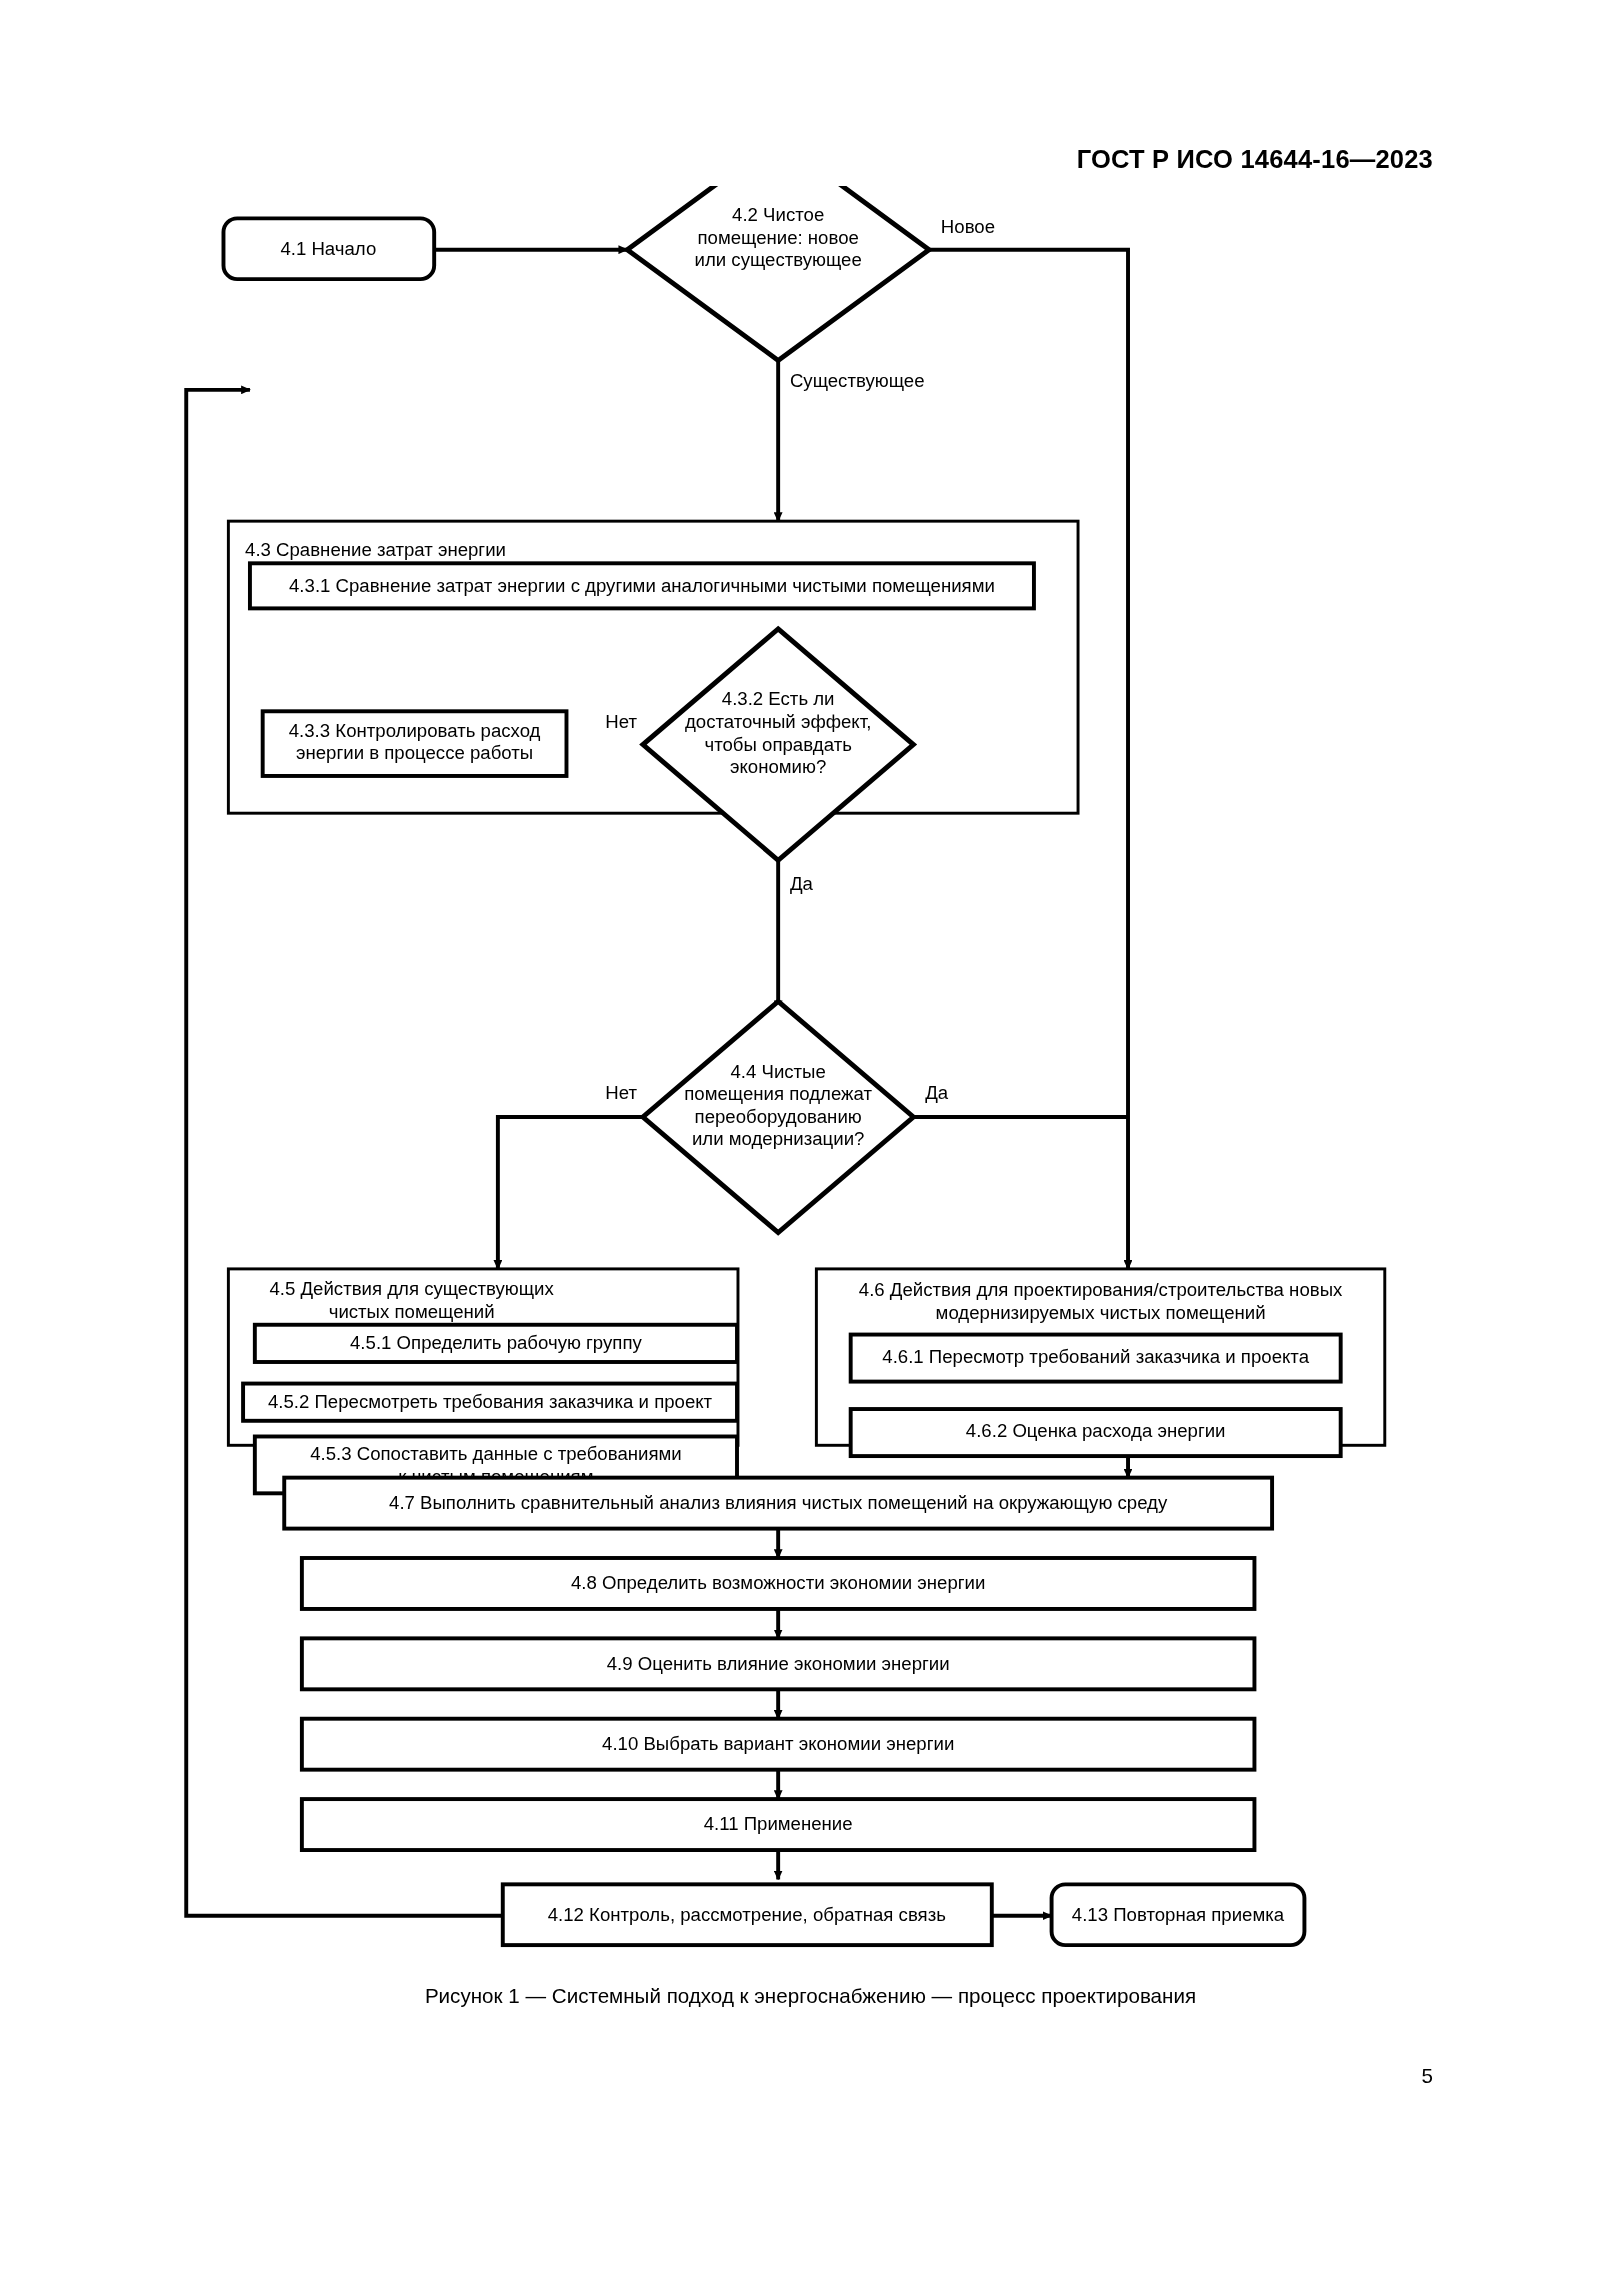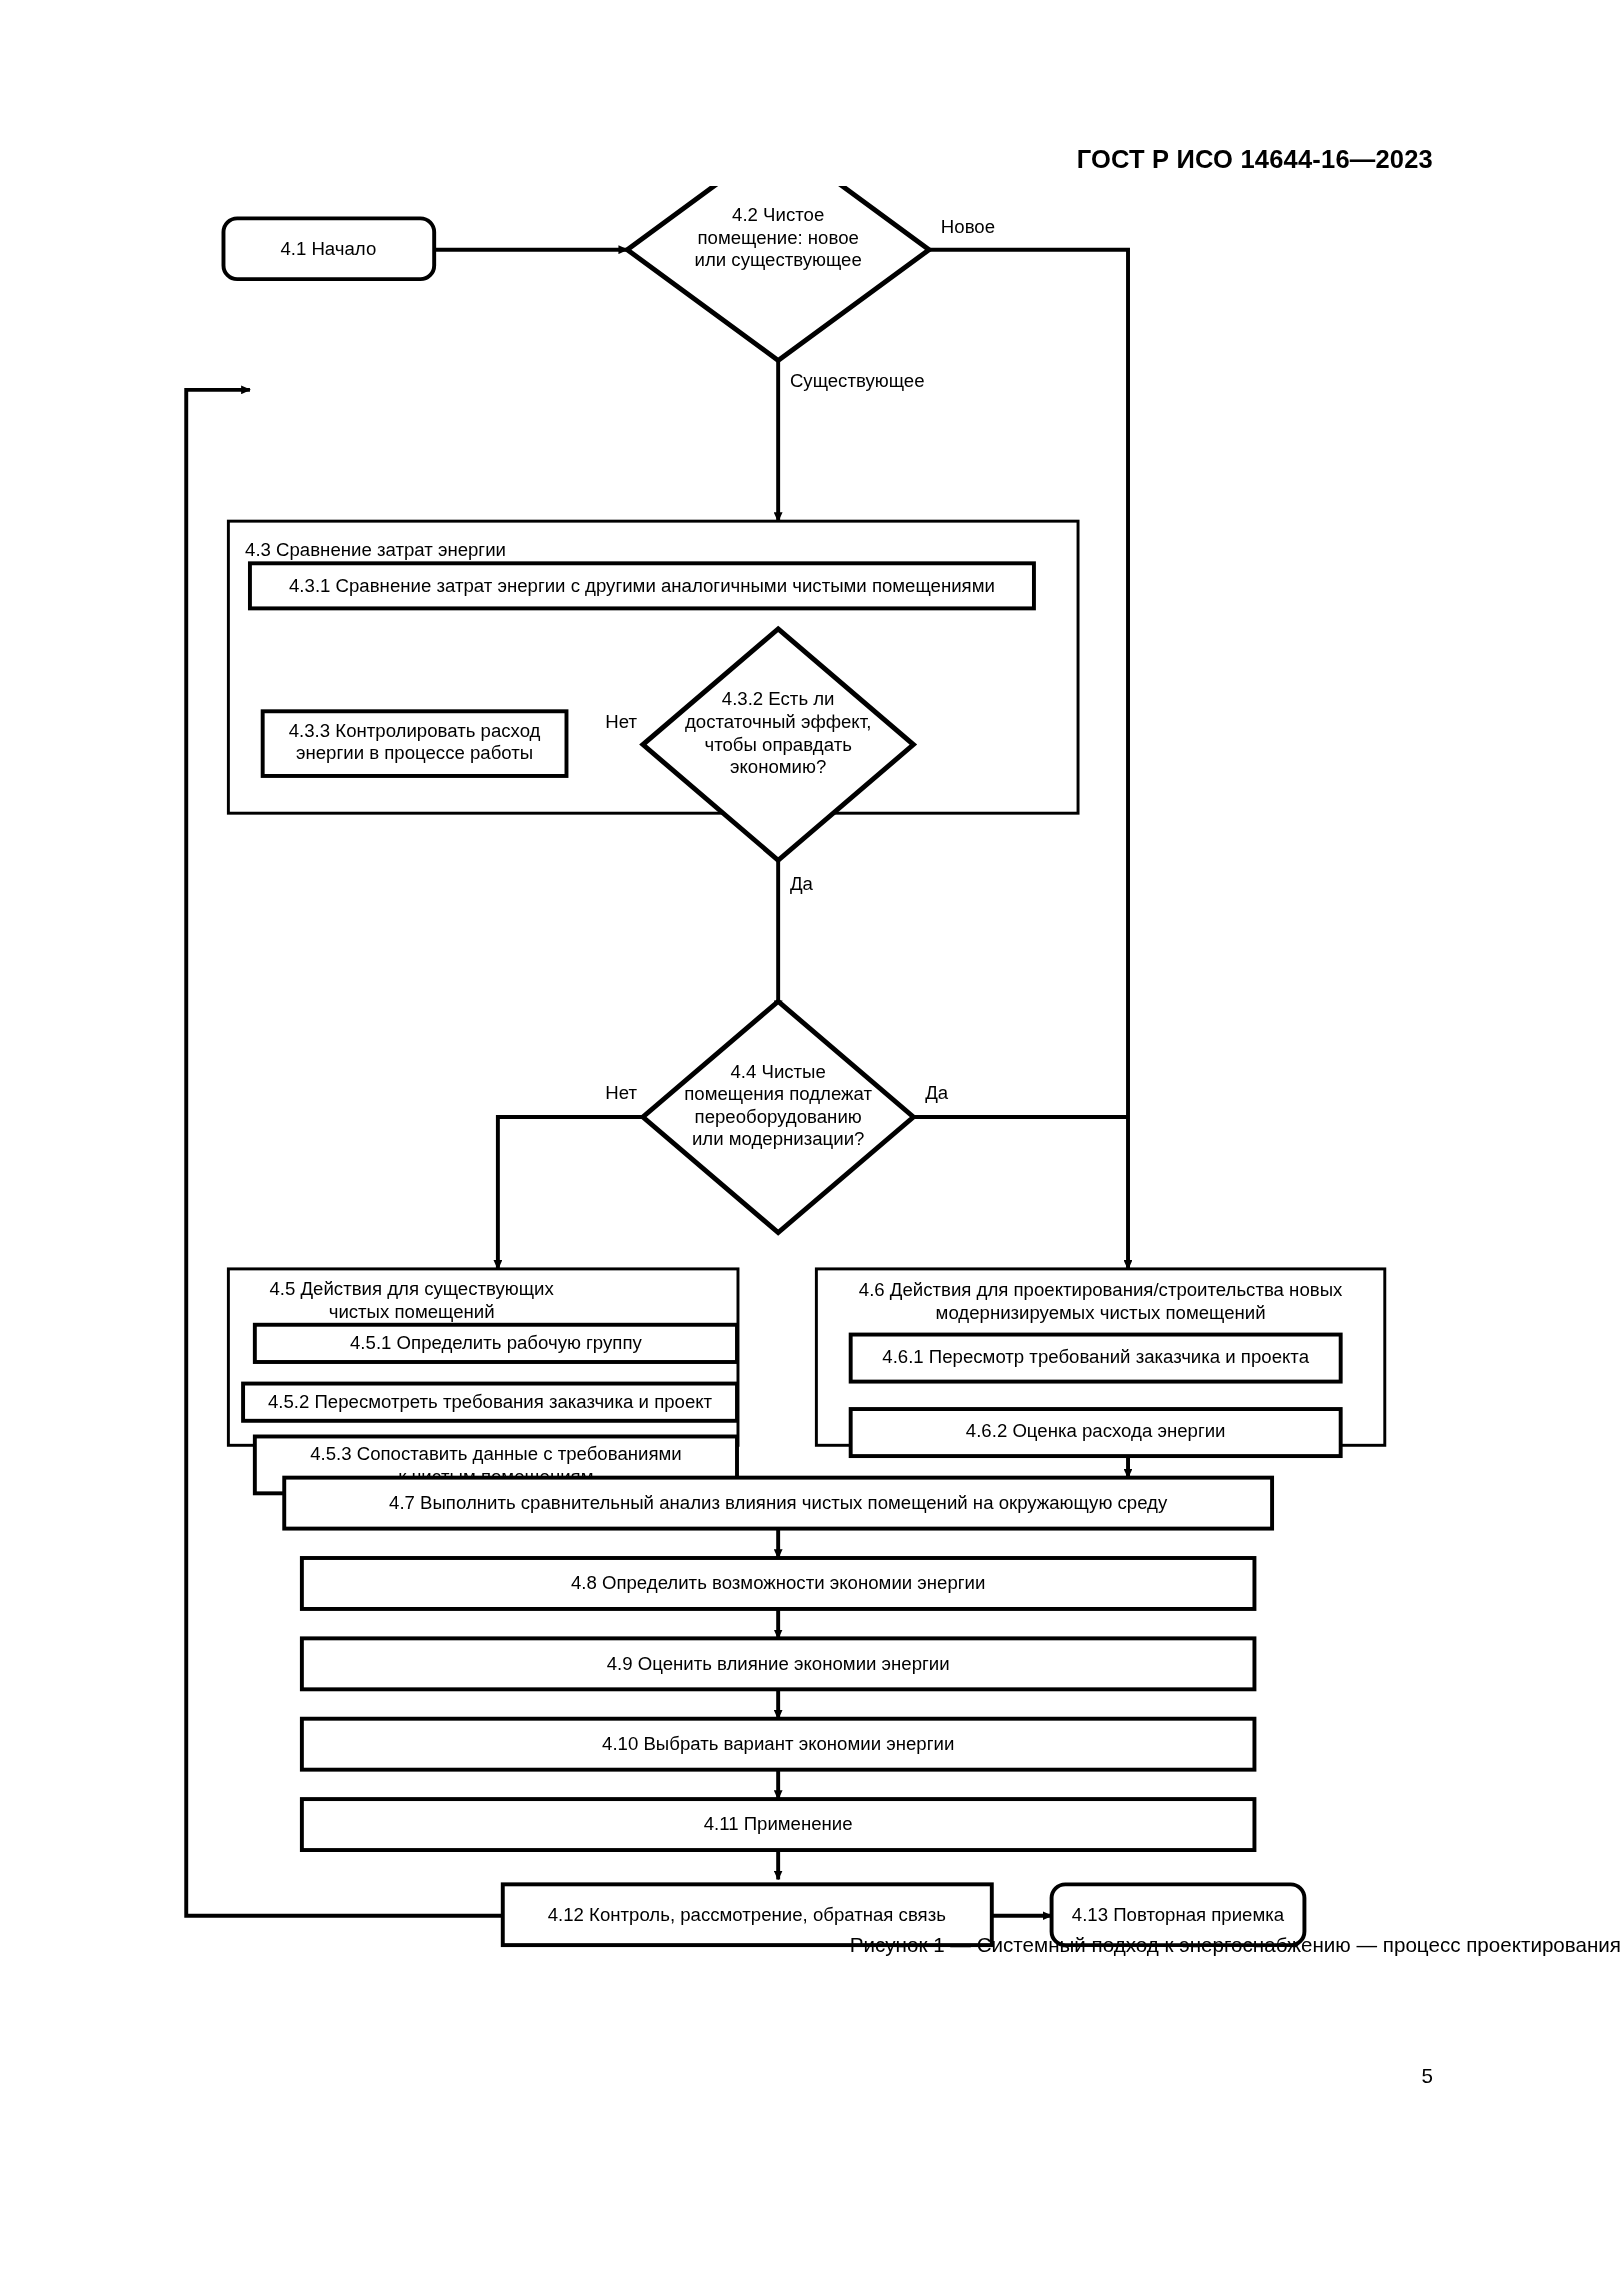--- a/index.html
+++ b/index.html
@@ -81,24 +81,24 @@
   .lbl-edge {
     font-size: 19px;
     text-anchor: start;
   }
   .lbl-edge-end {
     font-size: 19px;
     text-anchor: end;
   }
   .fig-caption {
     position: absolute;
-    top: 1933px;
+    top: 1984px;
     left: 0;
     width: 1621px;
-    text-align: right;
+    text-align: center;
     font-size: 20.6px;
   }
   .page-number {
     position: absolute;
     top: 2064px;
     right: 201px;
     font-size: 20.6px;
   }
 </style>
 </head>

